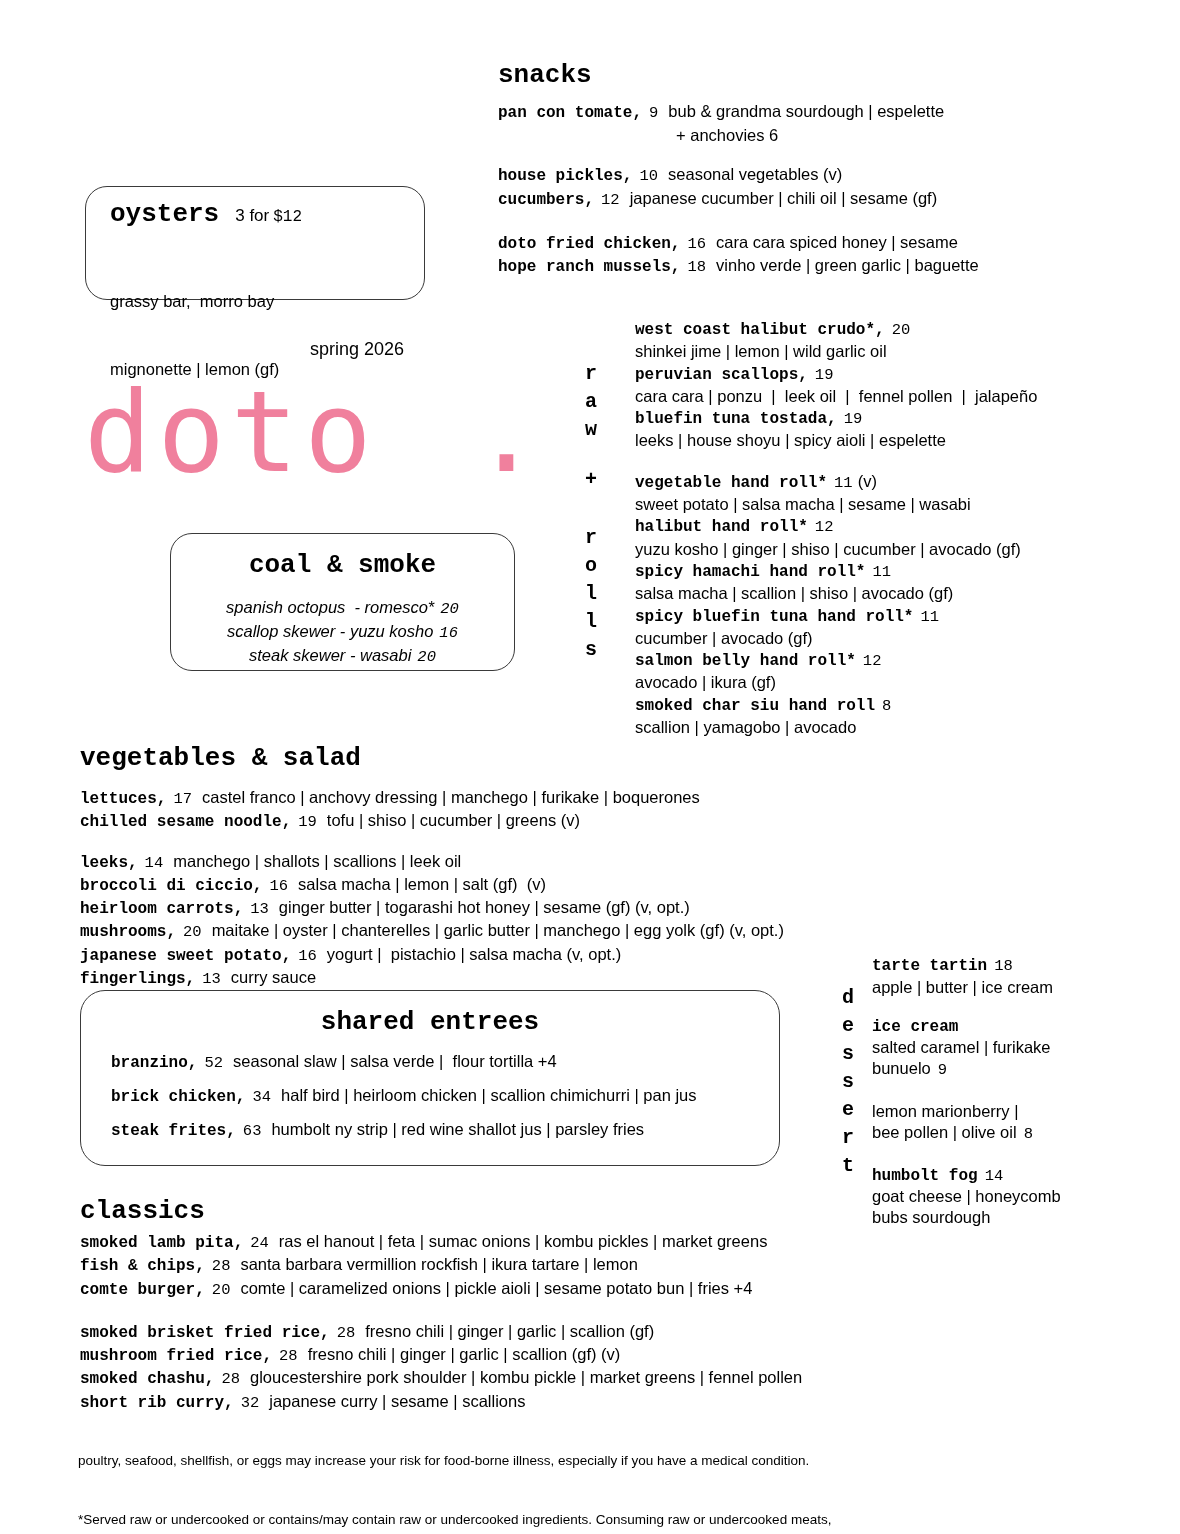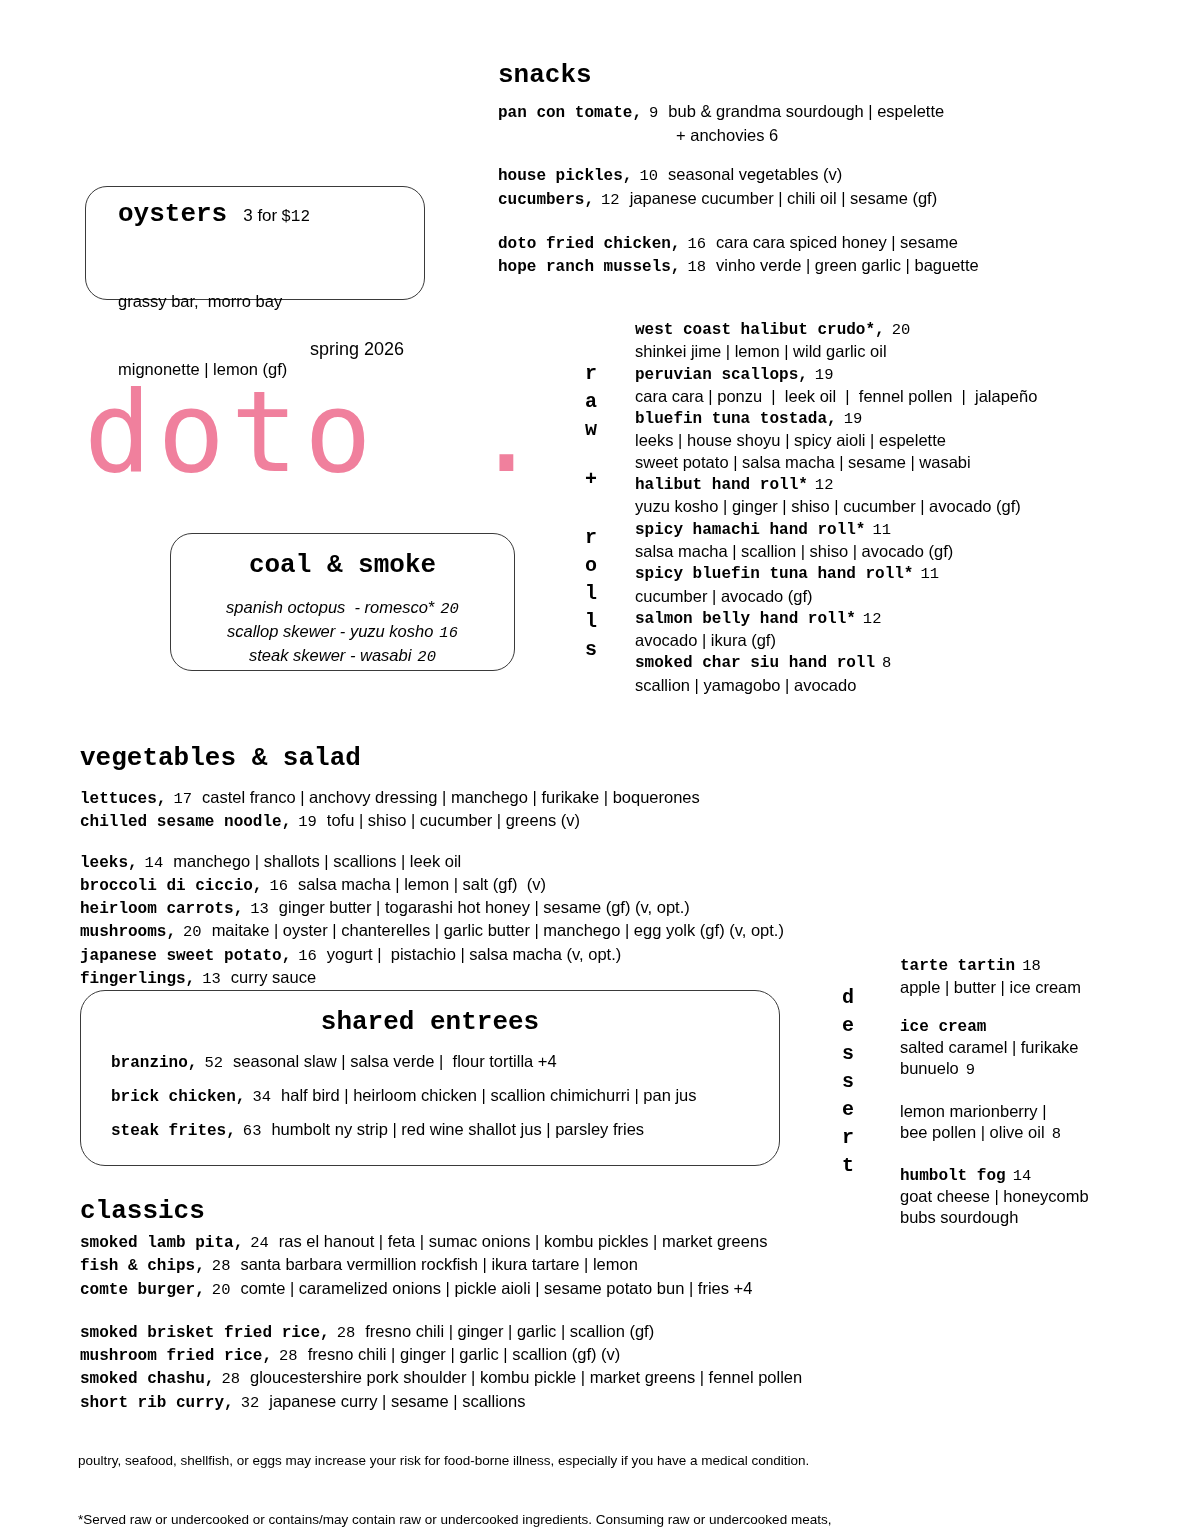--- a/index.html
+++ b/index.html
@@ -20,21 +20,21 @@
   
   #snacks{position:absolute;left:498px;top:60px;}
   #snacks .lines{margin-top:11px;}
   #snacks .line{line-height:21.8px;}
   .gap18{margin-top:18px;}
   .gap20{margin-top:20px;}
 
   
   #oysters-box{position:absolute;left:85px;top:186px;width:340px;height:114px;
                border:1.5px solid #3a3a3a;border-radius:22px;box-sizing:border-box;
-               padding:12px 0 0 32px;}
+               padding:12px 0 0 24px;}
   #oysters-box .head .sec-title{display:inline;}
   .offer{font-size:17px;margin-left:16px;}
   .offer .pr{font-size:16px;margin-left:4px;}
   #oysters-box .lines{margin-top:16px;line-height:22.5px;font-size:16.5px;white-space:pre;}
 
   
   #season{position:absolute;left:310px;top:339px;font-size:18px;}
   #logo{position:absolute;left:84px;top:376px;font-family:"DejaVu Sans Mono",monospace;
         font-size:112px;line-height:1;color:#f0809d;letter-spacing:6px;white-space:pre;}
   #logo .dot{margin-left:95px;}
@@ -68,21 +68,21 @@
   #shared-box{position:absolute;left:80px;top:990px;width:700px;height:176px;
               border:1.5px solid #3a3a3a;border-radius:25px;box-sizing:border-box;
               padding-top:16px;}
   #shared-box .sec-title{text-align:center;}
   #shared-box .items{padding-left:30px;}
   #shared-box .line{margin-top:11px;line-height:21px;}
   #shared-box .line.first{margin-top:14px;}
 
   
   #dessert-label{left:842px;top:984px;}
-  #dessert-items{position:absolute;left:900px;top:955px;}
+  #dessert-items{position:absolute;left:872px;top:955px;}
   #dessert-items .line,#dessert-items .plain{line-height:20.8px;}
 
   
   #classics{position:absolute;left:80px;top:1196px;}
   #classics .lines{margin-top:5px;}
 
   
   #footer{position:absolute;left:78px;top:1412px;font-size:13.5px;line-height:19.5px;
           white-space:pre;}
 </style>
@@ -128,20 +128,21 @@
     <span>s</span>
   </div>
 
   <section id="raw-items">
     <div class="line"><span class="nm">west coast halibut crudo*,</span><span class="pr">20</span></div>
     <div class="plain">shinkei jime | lemon | wild garlic oil</div>
     <div class="line"><span class="nm">peruvian scallops,</span><span class="pr">19</span></div>
     <div class="plain">cara cara | ponzu  |  leek oil  |  fennel pollen  |  jalapeño</div>
     <div class="line"><span class="nm">bluefin tuna tostada,</span><span class="pr">19</span></div>
     <div class="plain">leeks | house shoyu | spicy aioli | espelette</div>
+    <div class="line gap19"><span class="nm">vegetable hand roll*</span><span class="pr">11</span><span class="tag">(v)</span></div>
     <div class="plain">sweet potato | salsa macha | sesame | wasabi</div>
     <div class="line"><span class="nm">halibut hand roll*</span><span class="pr">12</span></div>
     <div class="plain">yuzu kosho | ginger | shiso | cucumber | avocado (gf)</div>
     <div class="line"><span class="nm">spicy hamachi hand roll*</span><span class="pr">11</span></div>
     <div class="plain">salsa macha | scallion | shiso | avocado (gf)</div>
     <div class="line"><span class="nm">spicy bluefin tuna hand roll*</span><span class="pr">11</span></div>
     <div class="plain">cucumber | avocado (gf)</div>
     <div class="line"><span class="nm">salmon belly hand roll*</span><span class="pr">12</span></div>
     <div class="plain">avocado | ikura (gf)</div>
     <div class="line"><span class="nm">smoked char siu hand roll</span><span class="pr">8</span></div>

